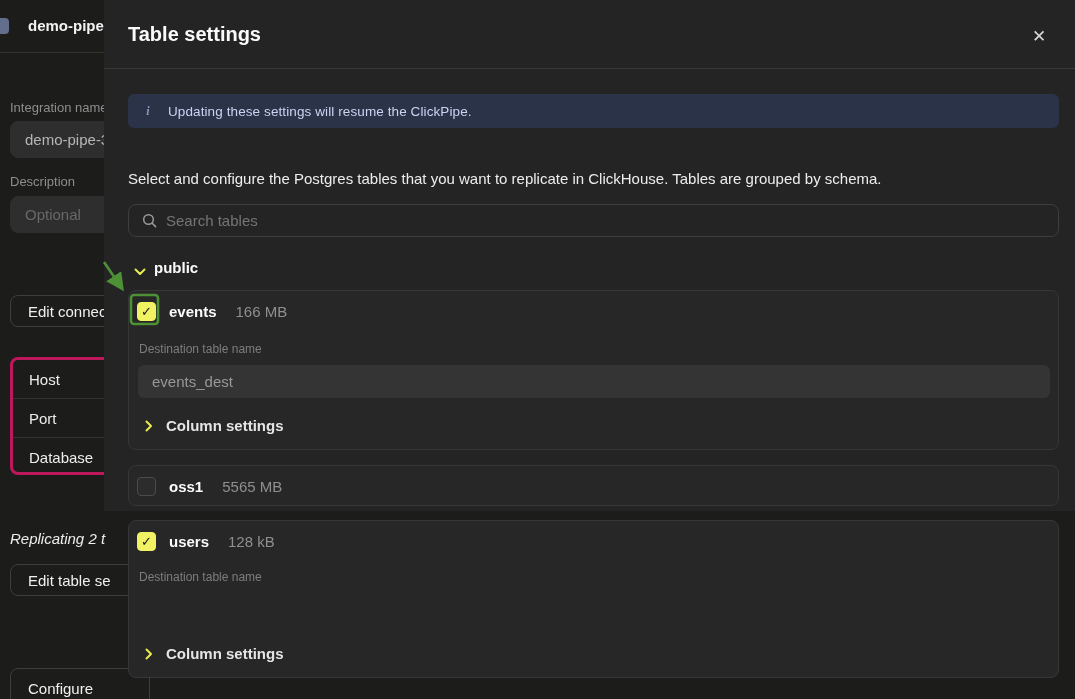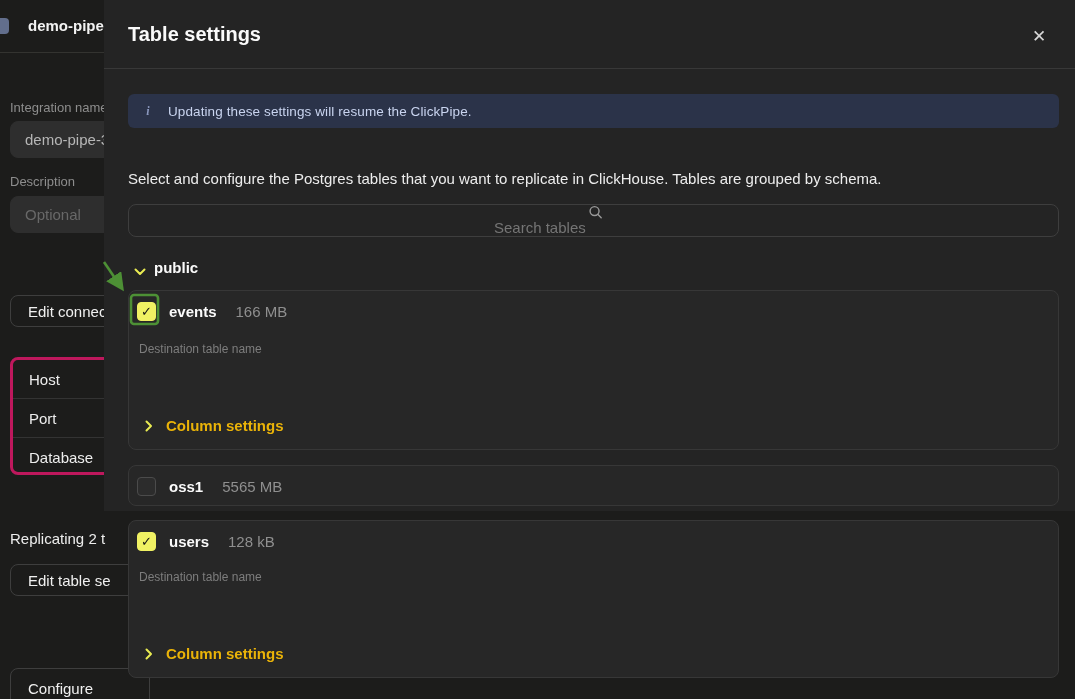--- a/index.html
+++ b/index.html
@@ -37,21 +37,21 @@
   .m-divider { position:absolute; left:0; top:68px; width:100%; height:1px; background:#383838; }
   .m-banner {
     position:absolute; left:24px; right:16px; top:94px; height:34px;
     background:#2b3349; border-radius:6px; display:flex; align-items:center;
   }
   .m-banner-icon { width:40px; text-align:center; font-size:12px; font-weight:700; color:#8a97bd; font-family:"Liberation Serif","DejaVu Serif",serif; font-style:italic; }
   .m-banner-text { font-size:13.5px; color:#c9d4ef; letter-spacing:.1px; }
   .m-desc { position:absolute; left:24px; top:170px; font-size:15px; color:#ededed; }
   .m-search {
     position:absolute; left:24px; right:16px; top:204px; height:33px;
-    border:1px solid #3e3e3e; border-radius:8px; display:flex; align-items:center; background:#242424;flex-direction:column;
+    border:1px solid #3e3e3e; border-radius:8px; display:flex; align-items:center; background:#242424;
   }
   .m-search svg { margin:0 9px 0 13px; display:block; }
   .m-search input { flex:1; background:none; border:none; outline:none; font-family:inherit; font-size:15px; color:#cfcfcf; }
   .m-search input::placeholder { color:#757575; }
   .m-schema { position:absolute; left:24px; top:259px; display:flex; align-items:flex-end; cursor:pointer; }
   .m-schema svg { margin:2px 8px 0 6px; }
   .m-schema-name { font-size:15px; font-weight:700; color:#fafafa; }
   .t-card { position:absolute; left:24px; right:16px; background:#272727; border:1px solid #373737; border-radius:8px; }
   .t-row { position:absolute; left:8px; top:11px; display:flex; align-items:center; }
   .checkbox {
@@ -64,21 +64,21 @@
   .t-size { font-size:15px; color:#8f8f8f; margin-left:19px; }
   .t-dest-label { position:absolute; left:10px; font-size:12px; color:#7d7d7d; }
   .t-dest-input {
     position:absolute; left:9px; right:8px; height:33px;
     background:#343434; border:none; border-radius:6px; outline:none;
     font-family:inherit; font-size:15px; color:#cfcfcf; padding:0 14px;
   }
   .t-dest-input::placeholder { color:#989898; }
   .t-colset { position:absolute; left:16px; display:flex; align-items:center; cursor:pointer; }
   .t-colset svg { margin-right:13px; margin-top:1px; }
-  .t-colset-label { font-size:15px; font-weight:700; color:#eab308; }
+  .t-colset-label { font-size:15px; font-weight:700; color:#e5e5e5; }
   
   #annotation { position:absolute; left:97px; top:255px; z-index:30; pointer-events:none; }
 </style>
 </head>
 <body>
 
 <div id="screen">
 
   <div class="pg-header-icon"></div>
   <div class="pg-header-title">demo-pipe-3</div>
@@ -91,21 +91,21 @@
   <input class="sb-input" style="top: 196px;" placeholder="Optional">
 
   <button class="sb-btn" style="top:295px;">Edit connec</button>
 
   <div class="sb-card">
     <div class="sb-card-row">Host</div>
     <div class="sb-card-row">Port</div>
     <div class="sb-card-row">Database</div>
   </div>
 
-  <div class="sb-text" style="top:530px;">Replicating 2 t</div>
+  <div class="sb-text" style="top:530px;font-style:italic;">Replicating 2 t</div>
   <button class="sb-btn" style="top:564px;">Edit table se</button>
   <button class="sb-btn" style="top:668px; height:40px;">Configure</button>
 
   <div id="modal">
     <div class="m-title">Table settings</div>
     <button class="m-close">✕</button>
     <div class="m-divider"></div>
 
     <div class="m-banner">
       <span class="m-banner-icon">i</span>
@@ -129,20 +129,21 @@
       <span class="m-schema-name">public</span>
     </div>
 
     <div class="t-card" style="top:290px; height:160px;">
       <div class="t-row">
         <div class="checkbox checked">✓</div>
         <span class="t-name">events</span>
         <span class="t-size">166 MB</span>
       </div>
       <div class="t-dest-label" style="top:341px; top:51px;">Destination table name</div>
+      <input class="t-dest-input" style="top: 74px;" placeholder="events_dest">
       <div class="t-colset" style="top:126px;">
         <svg width="8" height="12" viewBox="0 0 8 12">
           <polyline points="1.5,1.5 6,6 1.5,10.5" fill="none" stroke="#e9eb52" stroke-width="2" stroke-linecap="round" stroke-linejoin="round"></polyline>
         </svg>
         <span class="t-colset-label">Column settings</span>
       </div>
     </div>
 
     <div class="t-card" style="top:465px; height:41px;">
       <div class="t-row">

